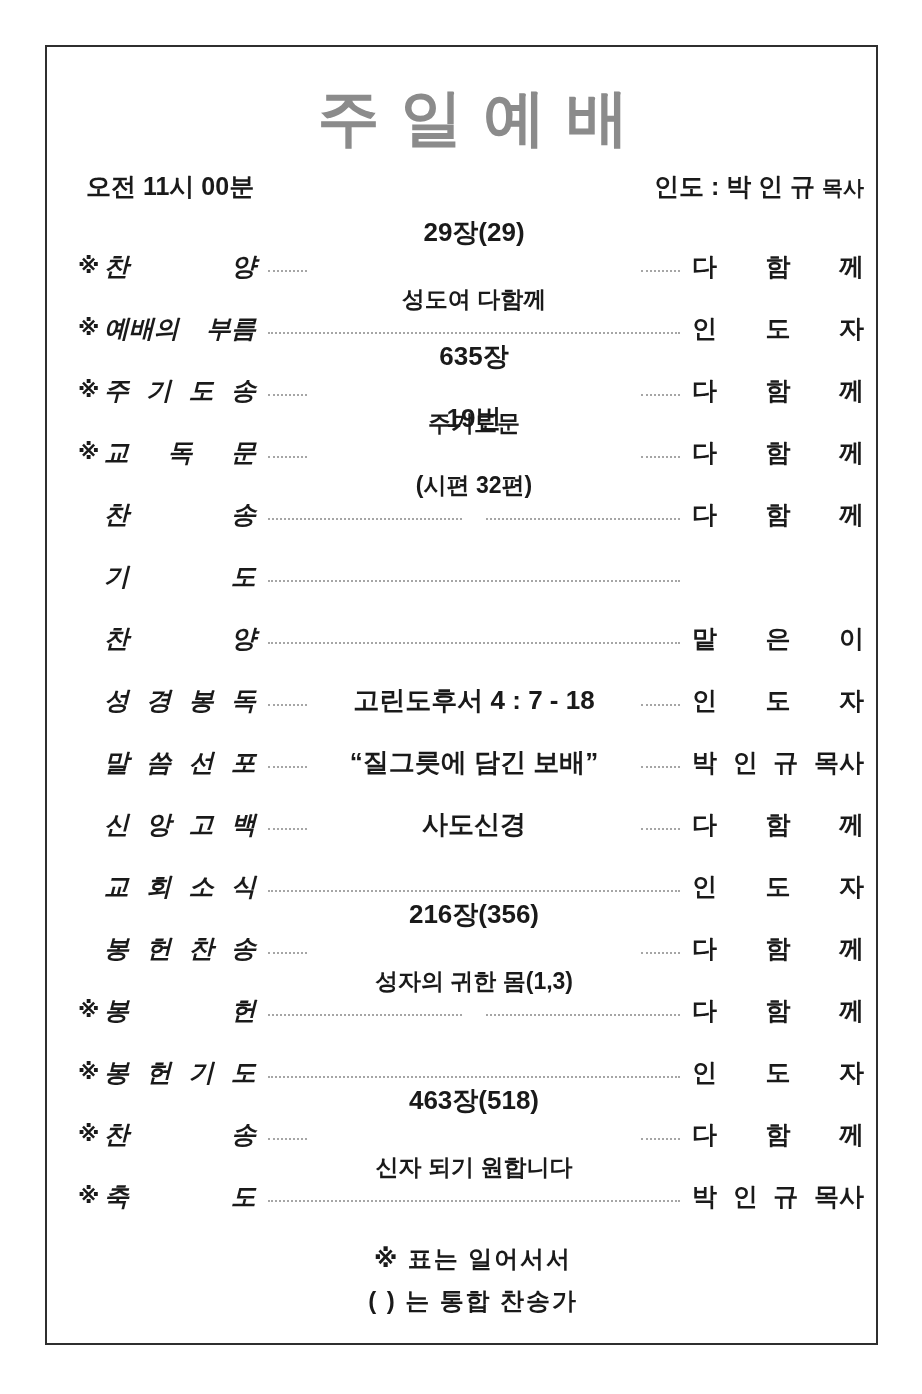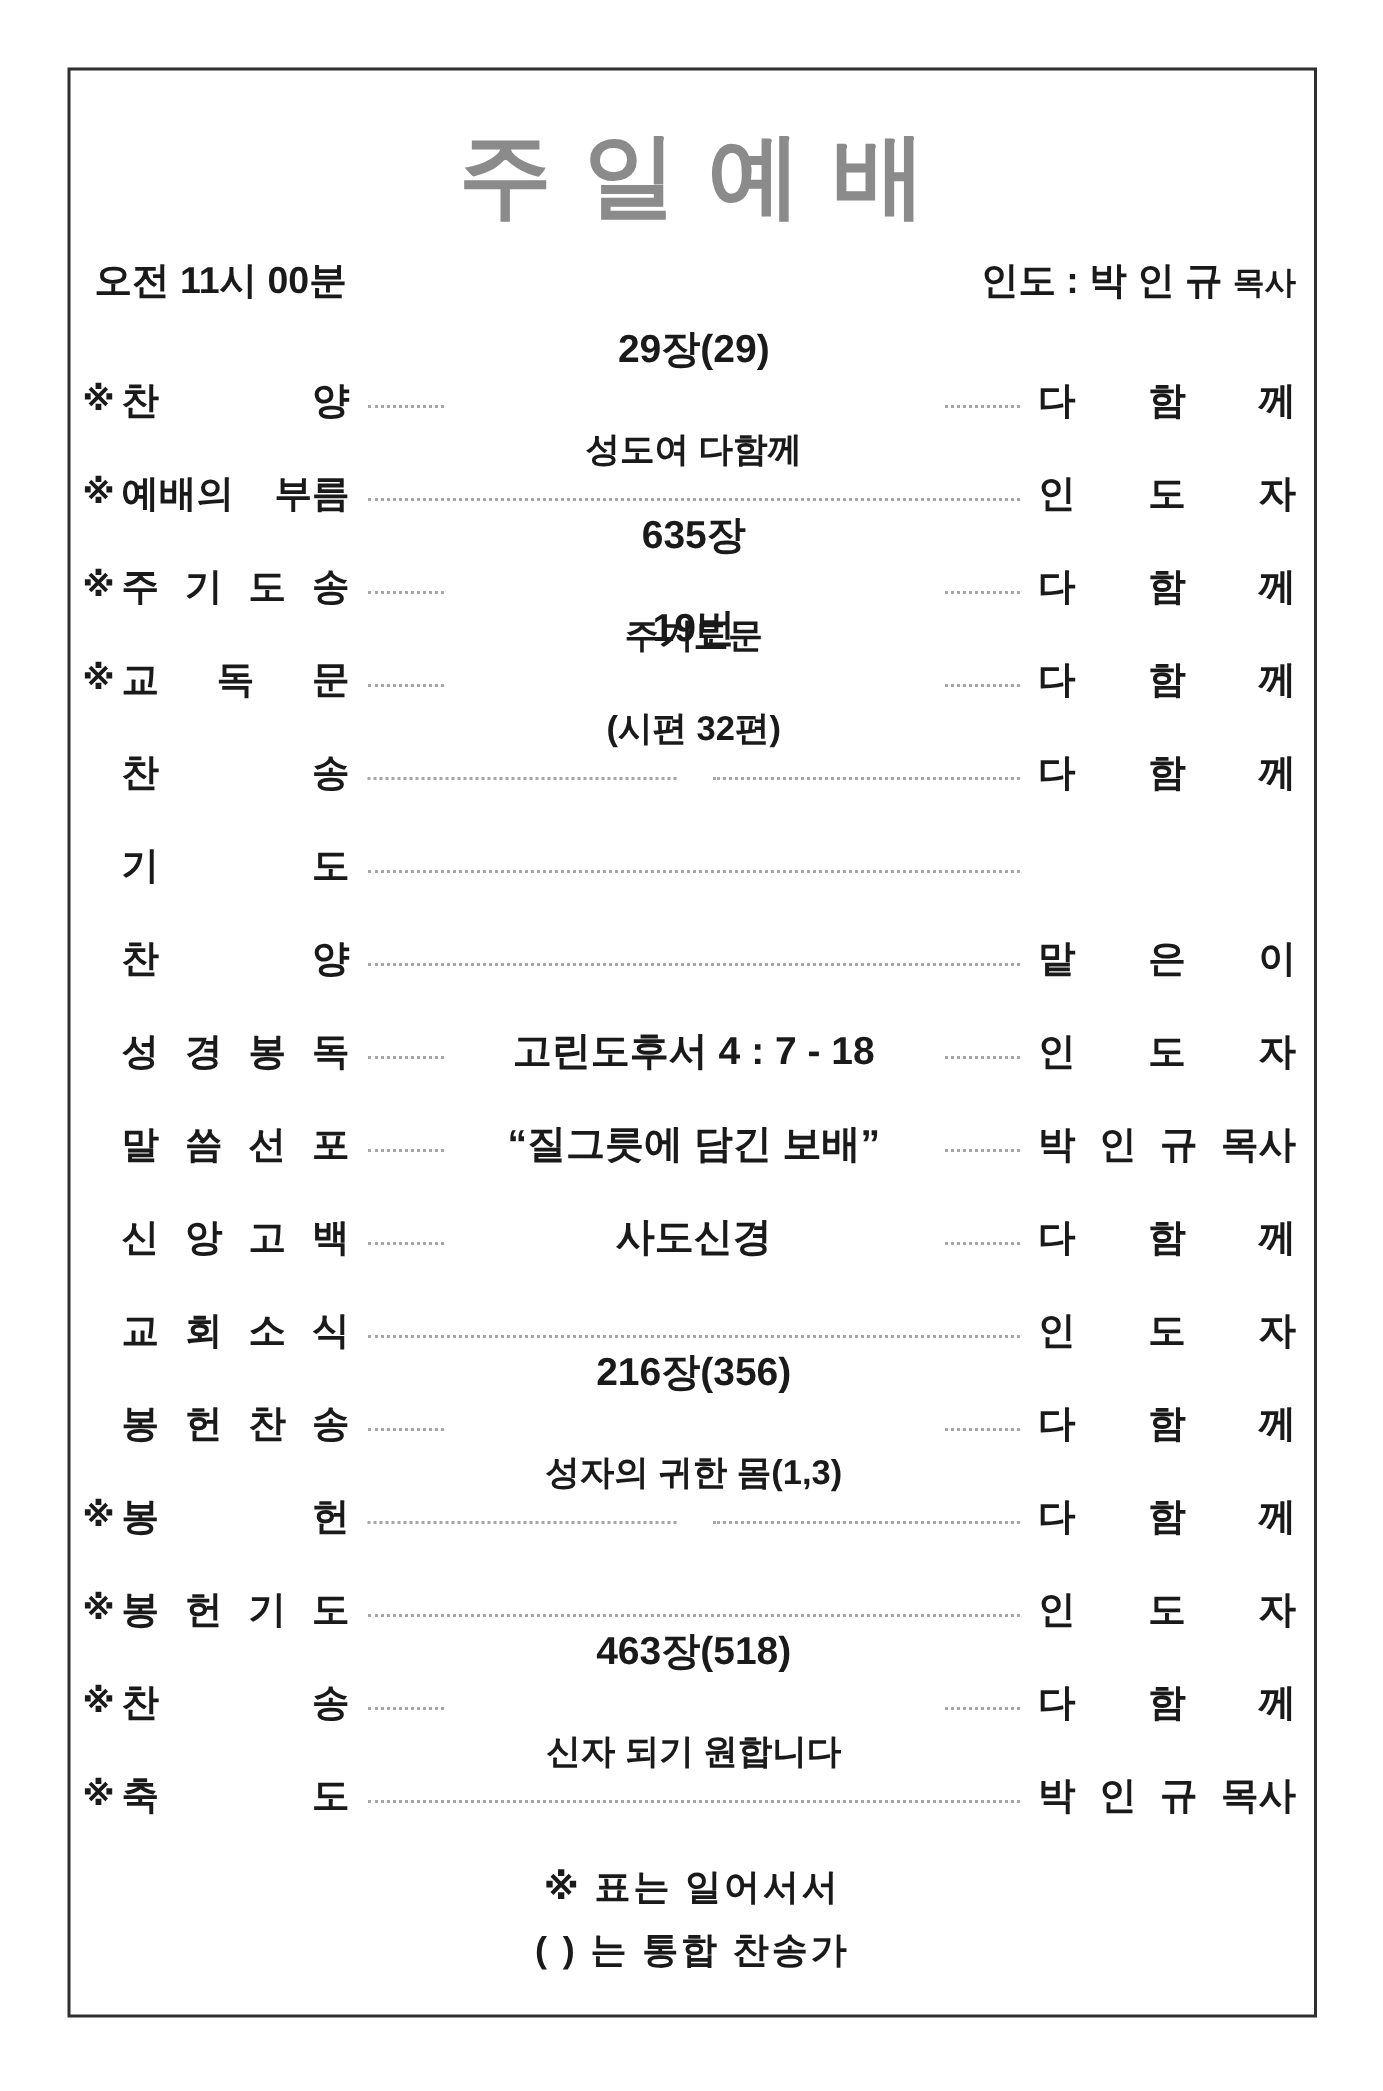--- a/index.html
+++ b/index.html
@@ -10,20 +10,21 @@
     font-weight: 700;
     color: #1a1a1a;
   }
   .sheet {
     position: absolute;
     left: 45px; top: 45px;
     width: 833px; height: 1300px;
     border: 2px solid #2f2f2f;
     background: #ffffff;
     overflow: hidden;
+    padding-left: 23px;
   }
   .title {
     margin-top: 36px;
     text-align: center;
     font-size: 62px;
     line-height: 1.12;
     letter-spacing: 0.34em;
     text-indent: 0.34em;
     color: #8b8b8b;
   }
@@ -49,20 +50,21 @@
     font-size: 22px;
     flex: 0 0 26px;
   }
   .label {
     flex: 0 0 152px;
     width: 152px;
     font-size: 25px;
     text-align: justify;
     text-align-last: justify;
     white-space: nowrap;
+    font-style: italic;
   }
   .mid {
     flex: 1;
     display: flex;
     align-items: center;
     min-width: 0;
   }
   .dotline {
     flex: 1;
     height: 0;

